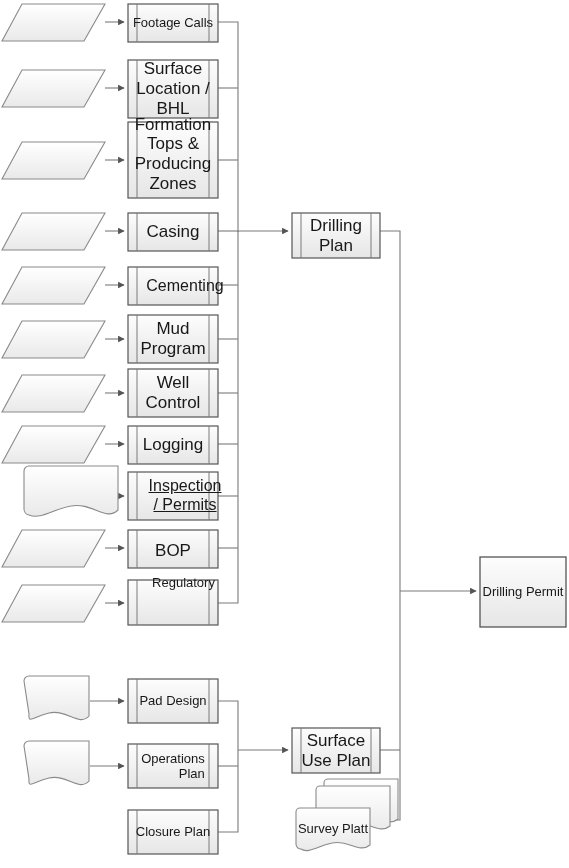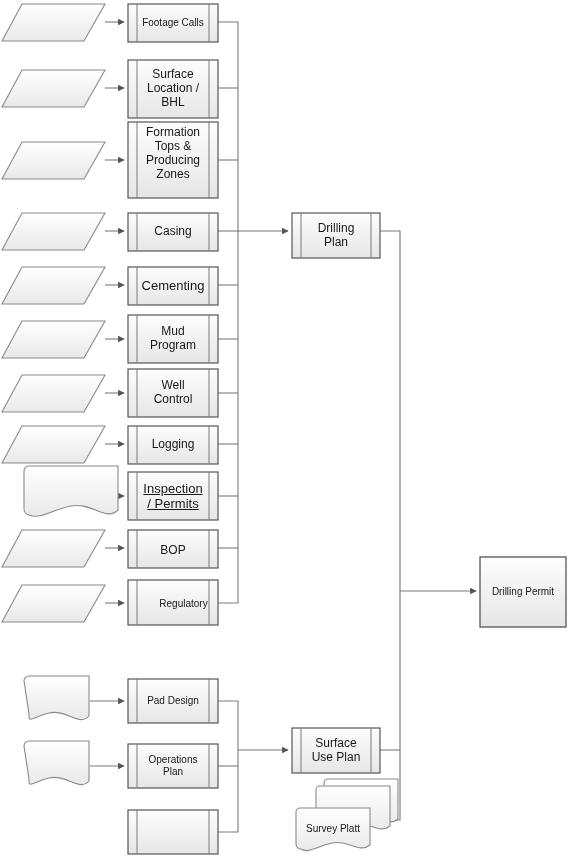--- a/index.html
+++ b/index.html
@@ -29,23 +29,23 @@
     position: absolute;
     display: flex;
     align-items: center;
     justify-content: center;
     text-align: center;
     color: #181818;
     line-height: 1.16;
     pointer-events: none;
     white-space: pre-line;
   }
-  .lbl-sm { font-size: 10px; }
-  .lbl-md { font-size: 13px; }
-  .lbl-lg { font-size: 12px; }
+  .lbl-sm { font-size: 13px; text-align: right; }
+  .lbl-md { font-size: 16px; padding-left: 12px; }
+  .lbl-lg { font-size: 17px; }
 </style>
 </head>
 <body>
 
 <div id="canvas">
 
   <svg id="svg-layer" viewBox="0 0 569 868" xmlns="http://www.w3.org/2000/svg">
     <defs>
       <linearGradient id="gradShape" x1="0" y1="0" x2="0" y2="1">
         <stop offset="0%" stop-color="#ffffff"></stop>
@@ -246,27 +246,28 @@
   <div class="node-label lbl-lg" style="left:128px; top:369px; width:90px; height:48px;border-radius:7px;">Well
 Control</div>
 
   <div class="node-label lbl-lg" style="left:128px; top:426px; width:90px; height:38px;">Logging</div>
 
   <div class="node-label lbl-md" style="left:129px; top:472px; width:88px; height:48px;text-decoration:underline;">Inspection
 / Permits</div>
 
   <div class="node-label lbl-lg" style="left:128px; top:530px; width:90px; height:42px;">BOP</div>
 
-  <div class="node-label lbl-sm" style="left:128px; top:581px; width:111px; height:45px;">Regulatory</div>
+  <div class="node-label lbl-sm" style="left:128px; top:560px; width:111px; height:45px;">Regulatory</div>
 
   <div class="node-label lbl-sm" style="left:128px; top:679px; width:90px; height:44px;">Pad Design</div>
 
   <div class="node-label lbl-sm" style="left:128px; top:744px; width:90px; height:44px;">Operations
 Plan</div>
 
+  <div class="node-label lbl-sm" style="left:128px; top:810px; width:90px; height:44px;">Closure Plan</div>
 
   <div class="node-label lbl-lg" style="left:294px; top:213px; width:84px; height:45px;">Drilling
 Plan</div>
 
   <div class="node-label lbl-lg" style="left:294px; top:728px; width:84px; height:45px;">Surface
 Use Plan</div>
 
   <div class="node-label lbl-sm" style="left:296px; top:812px; width:74px; height:33px;">Survey Platt</div>
 
   <div class="node-label lbl-sm" style="left:480px; top:557px; width:86px; height:70px;">Drilling Permit</div>

